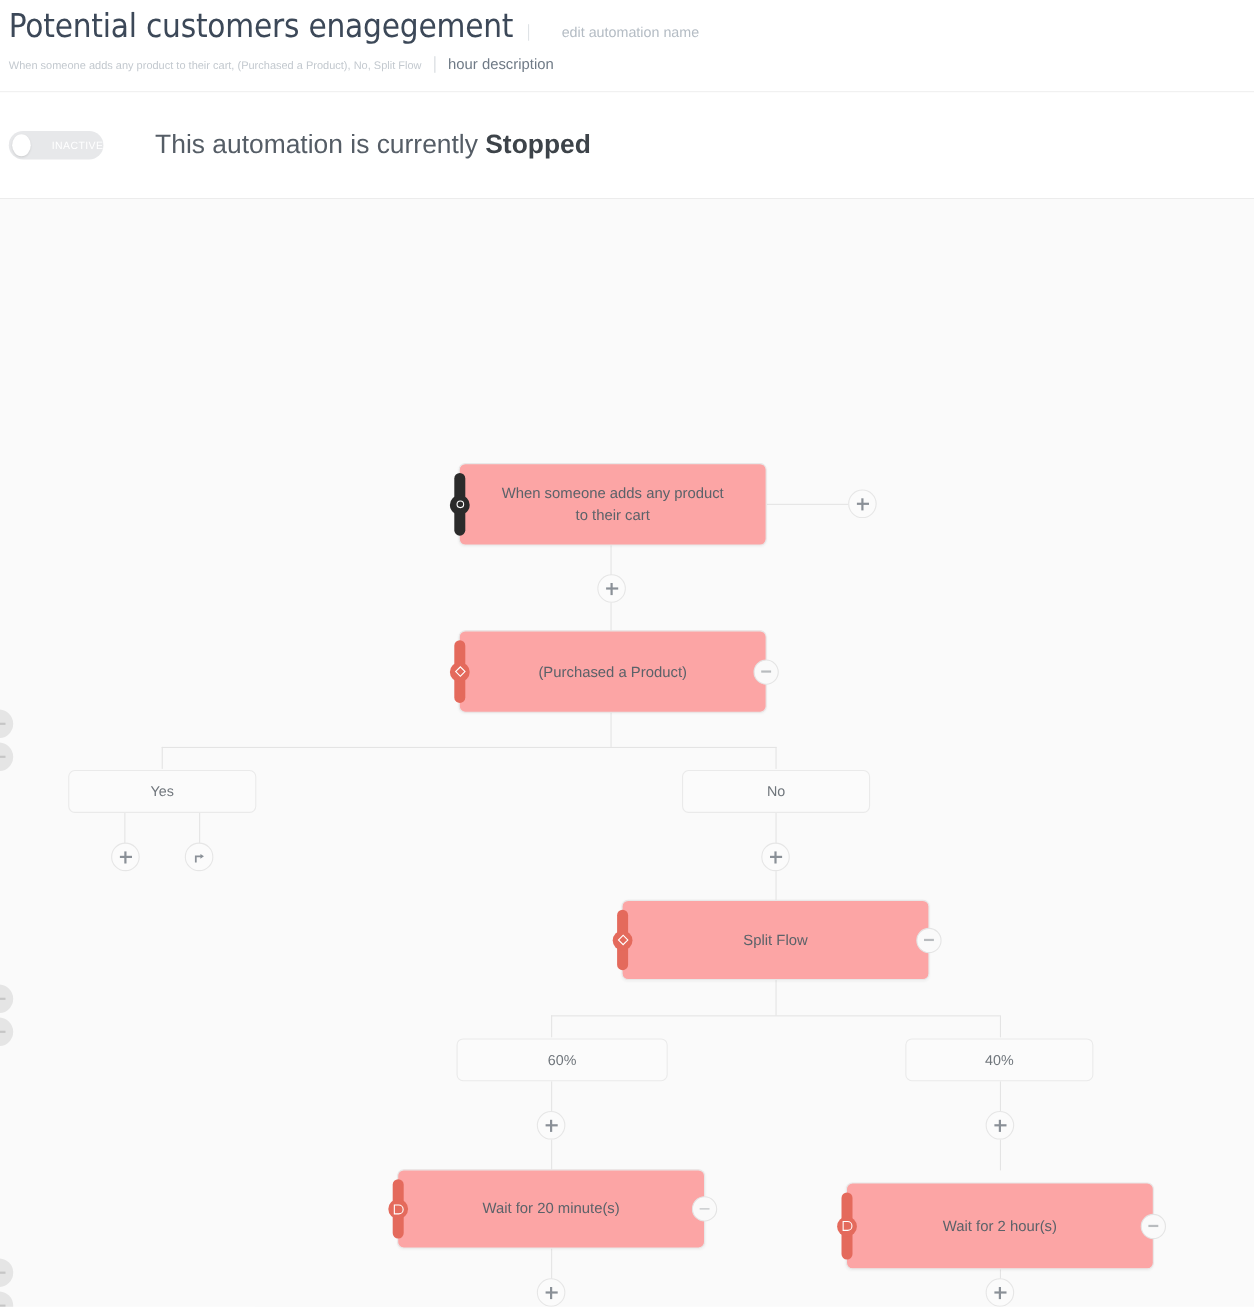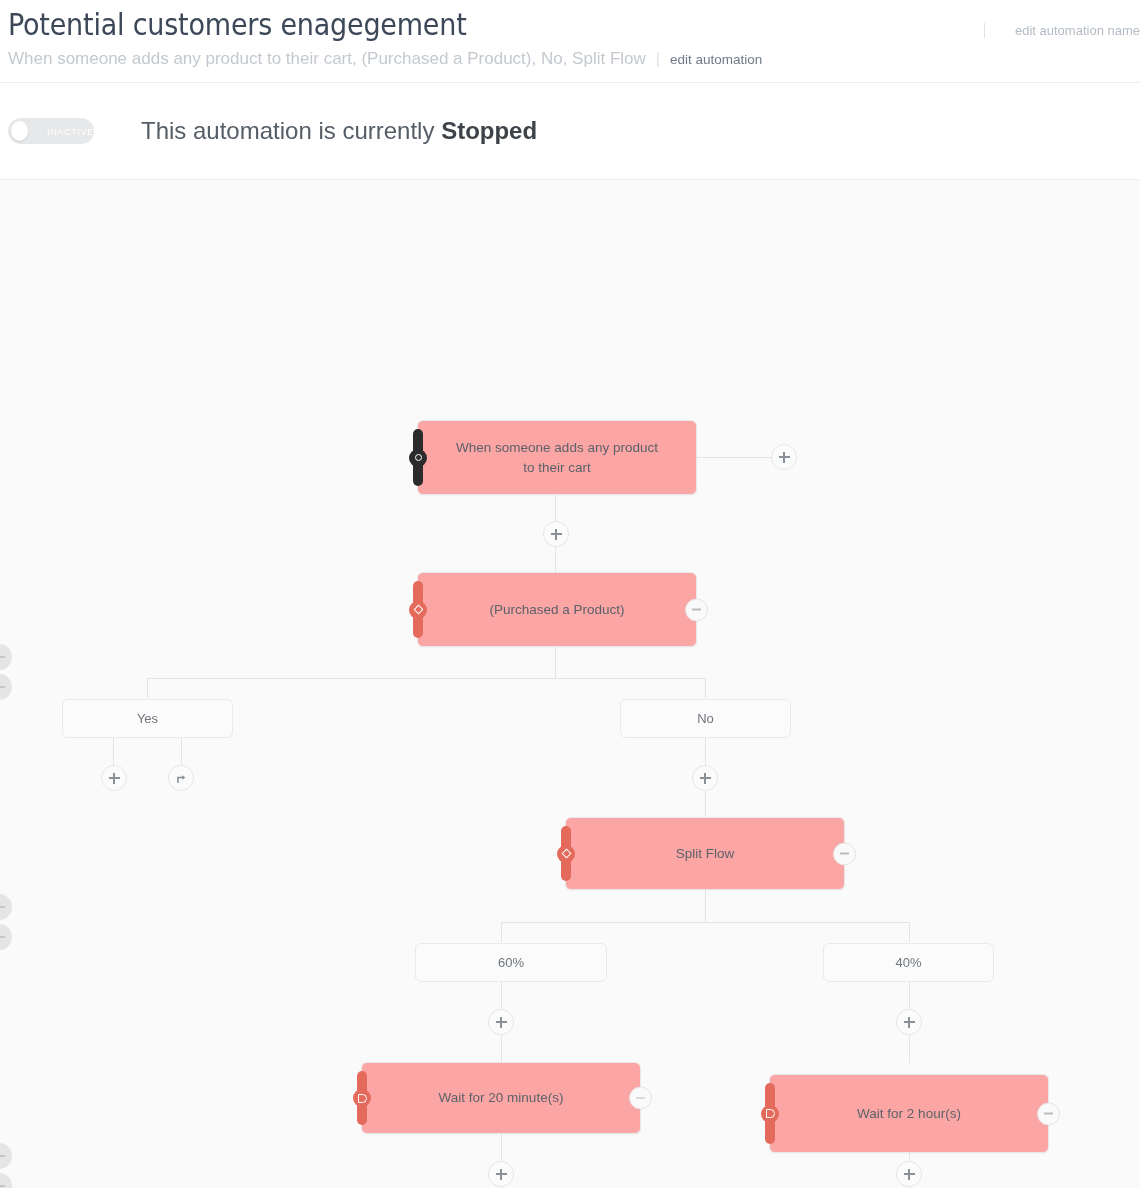--- a/index.html
+++ b/index.html
@@ -11,42 +11,42 @@
     font-family: "Liberation Sans", sans-serif;
     overflow: hidden;
   }
 
   
   .page-header {
     padding: 8px 0 14px 8px;
     background: #fff;
     border-bottom: 1px solid #ececec;
   }
-  .title-row { display: flex; align-items: baseline; justify-content: space-between; }
+  .title-row { display: flex; align-items: baseline; }
   .page-title {
     font-family: "DejaVu Sans Condensed", "Liberation Sans Narrow", "Liberation Sans", sans-serif;
     font-size: 30px;
     font-weight: 400;
     color: #3c4858;
     letter-spacing: -0.2px;
     line-height: 34px;
     white-space: nowrap;
   }
   .edit-link {
     font-size: 13px;
     color: #b4bcc4;
     margin-left: 13px;
     padding-left: 30px;
     border-left: 1px solid #dfe3e6;
     line-height: 15px;
     cursor: pointer;
   }
   .desc-row { display: flex; align-items: baseline; margin-top: 8px; }
   .page-desc {
-    font-size: 17px;
+    font-size: 10px;
     color: #c3c9cf;
     line-height: 16px;
     white-space: nowrap;
   }
   .desc-sep {
     color: #dfe3e6;
     margin: 0 10px;
   }
   .edit-desc {
     font-size: 13.5px;
@@ -223,21 +223,21 @@
 <body>
 
 <div class="page-header">
   <div class="title-row">
     <div class="page-title">Potential customers enagegement</div>
     <div class="edit-link">edit automation name</div>
   </div>
   <div class="desc-row">
     <div class="page-desc">When someone adds any product to their cart, (Purchased a Product), No, Split Flow</div>
     <div class="desc-sep">|</div>
-    <div class="edit-desc">edit automation</div>
+    <div class="edit-desc">hour description</div>
   </div>
 </div>
 
 <div class="status-bar">
   <div class="toggle">
     <div class="knob"></div>
     <div class="tog-label">INACTIVE</div>
   </div>
   <div class="status-text">
     <span>This automation is currently </span><b>Stopped</b>

